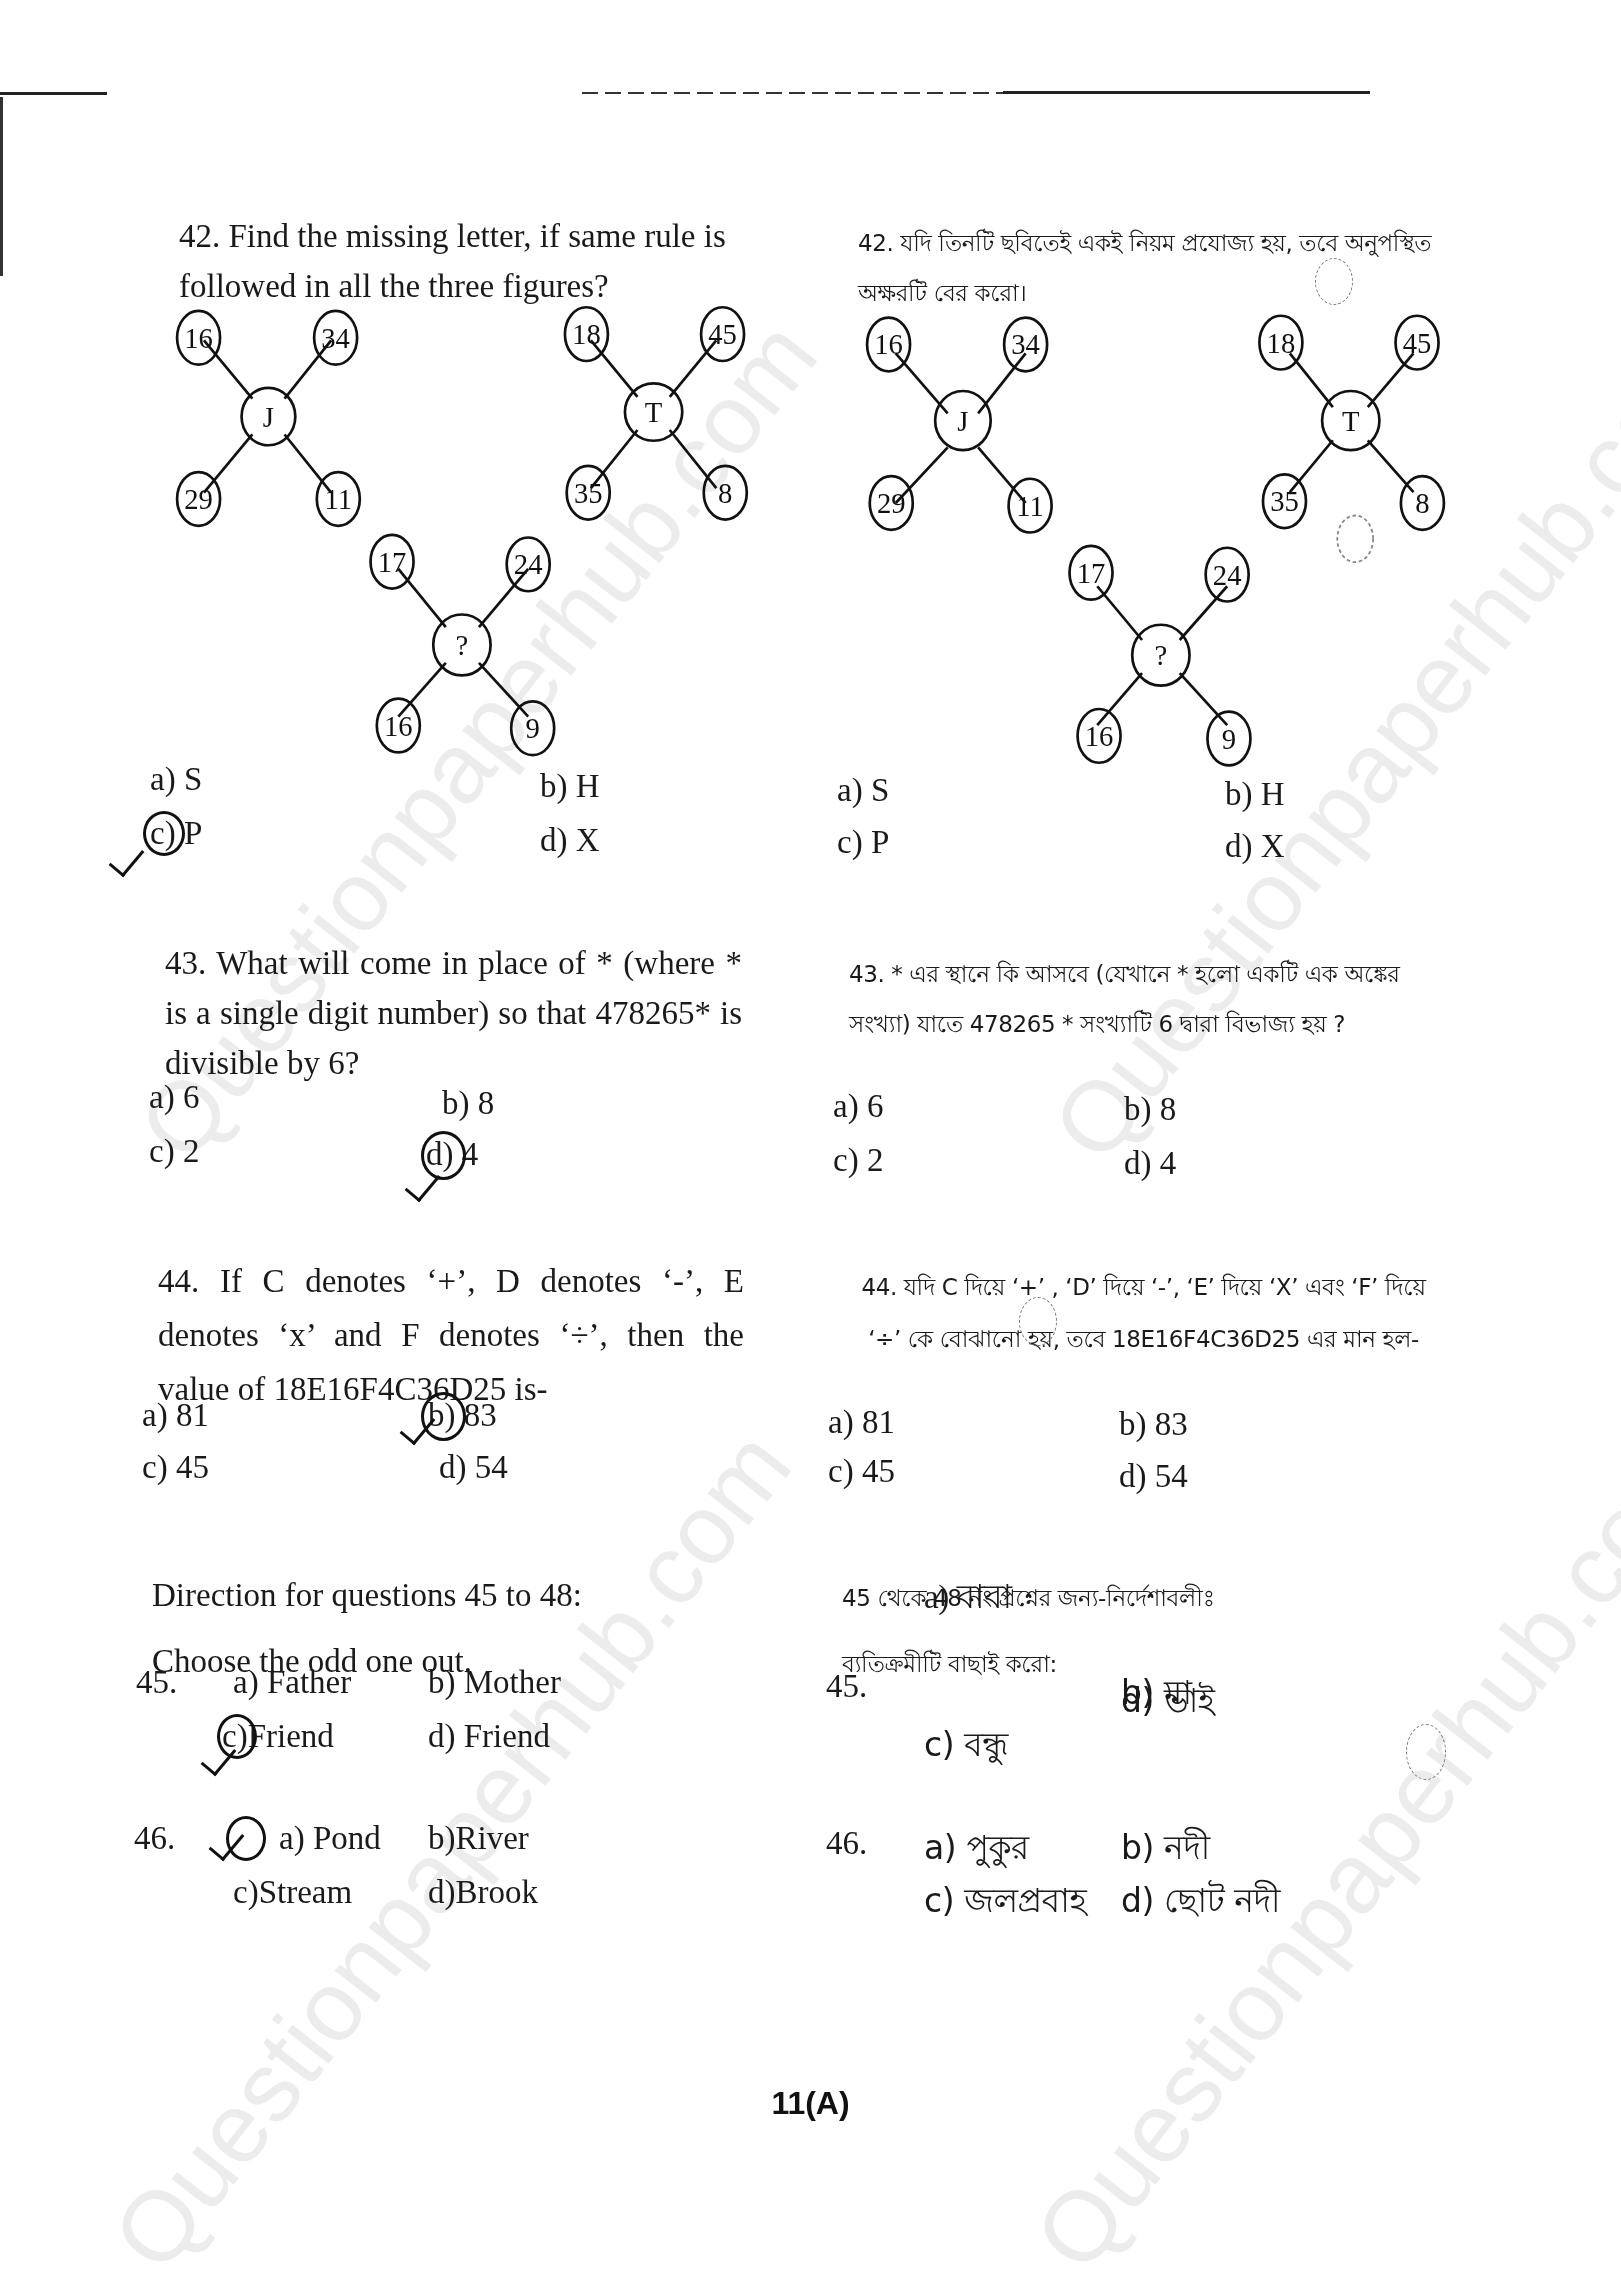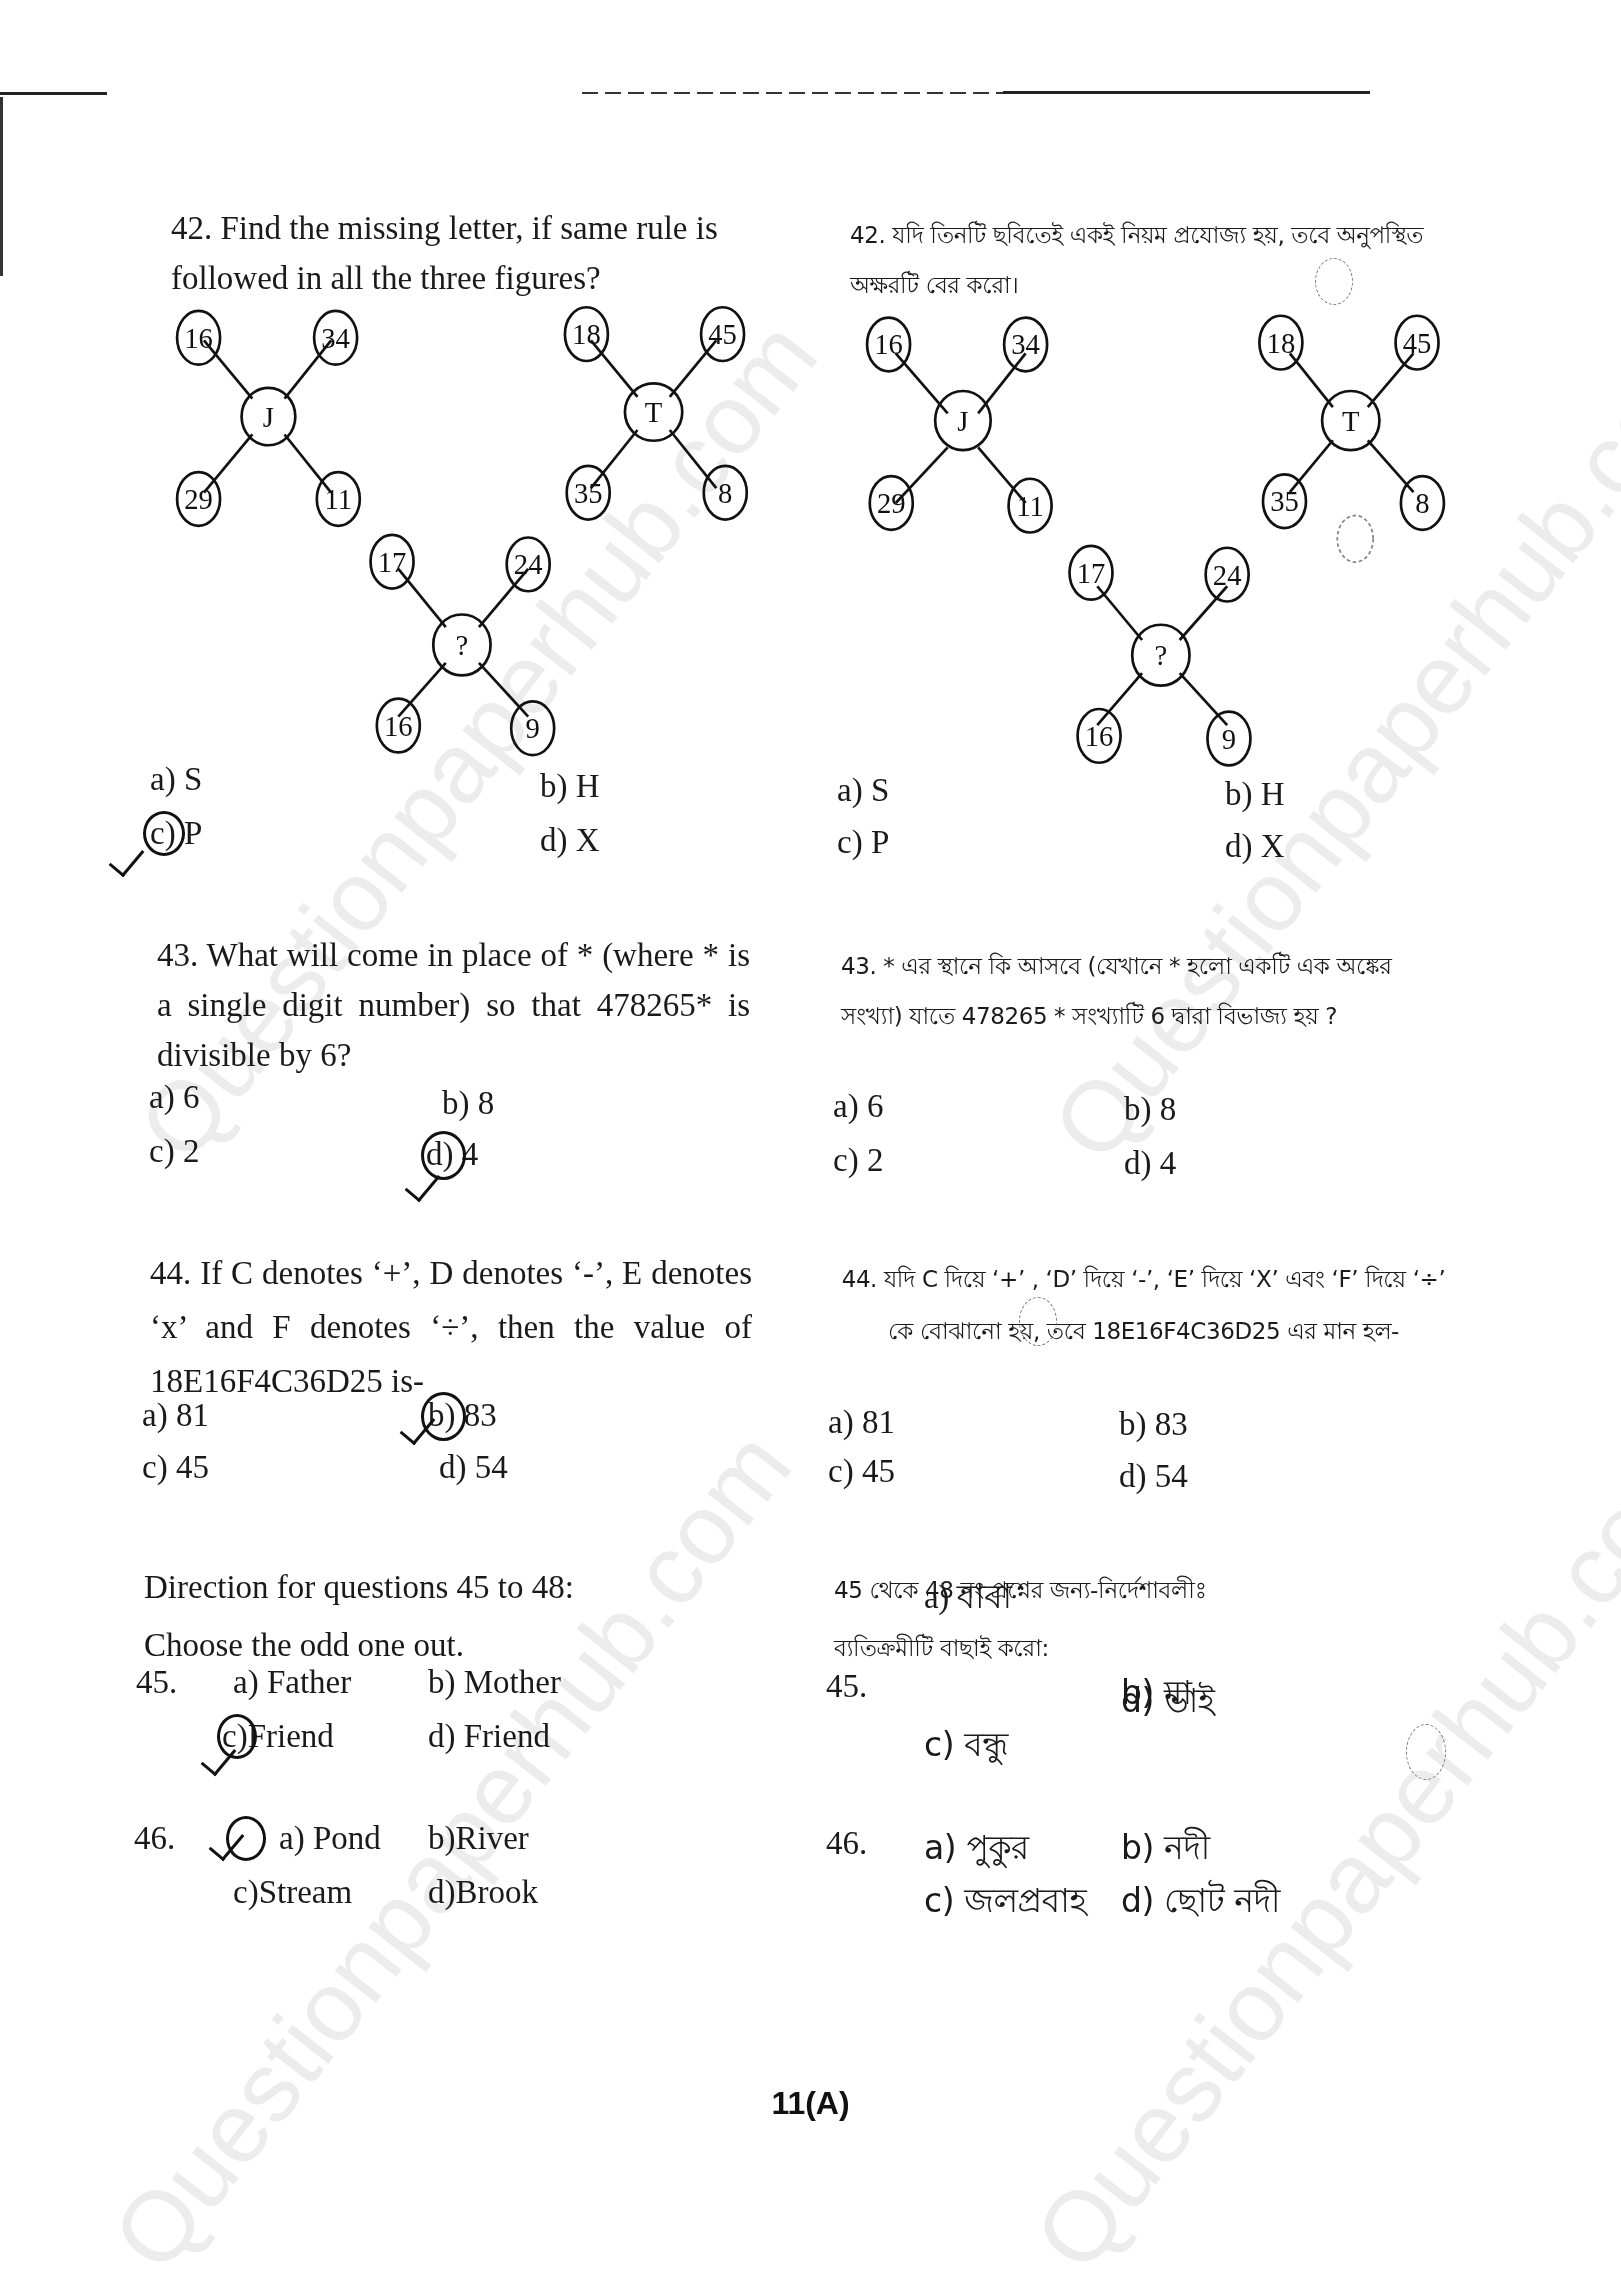--- a/index.html
+++ b/index.html
@@ -10,21 +10,21 @@
   .topline-left { position:absolute; left:0; top:92px; width:107px; height:2.7px; background:#222; }
   .topline-right { position:absolute; left:582px; top:92px; width:788px; height:1.8px;
     background:repeating-linear-gradient(90deg,#333 0 16px,transparent 16px 23px); }
   .topline-right2 { position:absolute; left:1003px; top:91px; width:367px; height:2.7px; background:#222; }
   .left-edge { position:absolute; left:0; top:97px; width:2.7px; height:179px; background:#333; }
 
   .watermark { position:absolute; font-family:"Liberation Sans", sans-serif; font-size:99px;
     color:rgba(150,150,150,0.18); transform:rotate(-52deg); transform-origin:left top; white-space:nowrap; pointer-events:none; }
 
   .col { position:absolute; }
-  .q-text { font-size:33px; line-height:50px; margin:8px; }
+  .q-text { font-size:33px; line-height:50px; margin:16px; }
   .q-text.justify { text-align:justify; text-align-last:left; }
   .bn { font-family:"DejaVu Sans", sans-serif; font-size:23px; line-height:50px; letter-spacing:-0.4px; }
   .opt { position:absolute; font-size:33px; white-space:nowrap; }
   .circle-mark { position:absolute; border:3.6px solid #111; border-radius:50%; }
   .tick-mark { position:absolute; width:30px; height:16px; border-left:3.6px solid #111; border-bottom:3.6px solid #111; transform:rotate(-50deg); }
   .pencil-circle { position:absolute; border:1.8px dashed #777; border-radius:50%; }
 
   svg.fig text { font-family:"Liberation Serif", serif; font-size:32px; fill:#111; text-anchor:middle; dominant-baseline:central; }
   .footer { position:absolute; left:0; width:1621px; top:2085px; text-align:center;
     font-family:"Liberation Sans", sans-serif; font-weight:bold; font-size:32px; color:#111; }

